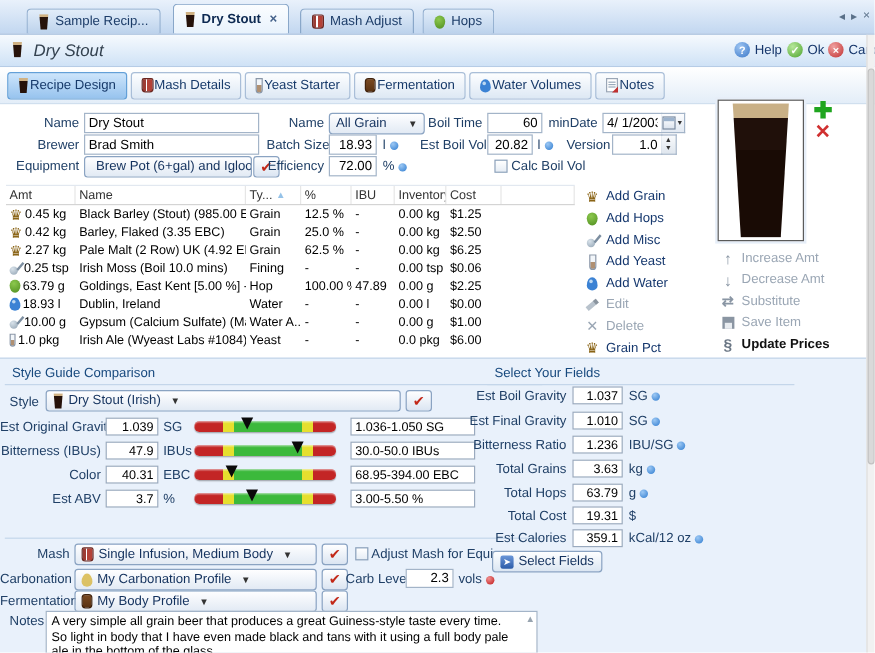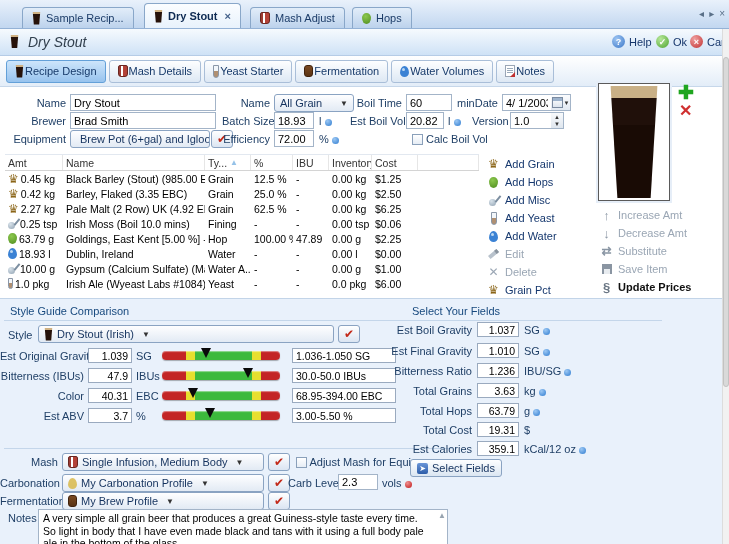--- a/index.html
+++ b/index.html
@@ -88,21 +88,21 @@
   .i-cal::before{content:"";position:absolute;left:0;top:0;width:100%;height:3px;background:#9cb2cc}
   .i-puzzle{display:inline-flex;width:11px;height:11px;background:linear-gradient(#6a96d8,#2c5ca8);
     border-radius:2px;color:#fff;font-size:8px;align-items:center;justify-content:center}
 
   
   .formarea{position:absolute;left:0;top:87px;width:722px;height:211px;background:#fff}
   .lbl{position:absolute;color:#1f3f66;white-space:nowrap}
   .lbl.r{text-align:right}
   .inp{position:absolute;border:1px solid #a3b4c8;background:#fff;
     font-family:"Liberation Sans",sans-serif;font-size:11px;padding:1px 3px;height:17px}
-  .inp.num{text-align:left}
+  .inp.num{text-align:right}
   .dot{display:inline-block;width:7px;height:7px;border-radius:50%;vertical-align:-1px}
   .dot.blue{background:radial-gradient(circle at 35% 30%,#9cc8f4,#2f7cd0)}
   .dot.red{background:radial-gradient(circle at 35% 30%,#f09090,#c01818)}
   .drop{position:absolute;display:flex;align-items:center;gap:4px;height:18px;
     padding:0 5px;background:linear-gradient(#fefeff,#e2eaf4);border:1px solid #8aa3c2;
     border-radius:3px;color:#14325e;overflow:hidden;white-space:nowrap;cursor:pointer}
   .drop .arrow{margin-left:auto;font-size:8px;color:#333}
   .chkbtn{position:absolute;width:22px;height:18px;display:flex;align-items:center;
     justify-content:center;background:linear-gradient(#ffffff,#dbe5f2);
     border:1px solid #8aa3c2;border-radius:3px;color:#c22818;font-size:12px;cursor:pointer}
@@ -573,21 +573,21 @@
       <span style="font-size:8px;color:#333;margin-left:4px">▼</span>
     </div>
     <span class="chkbtn" style="left:268px;top:175px">✔</span>
     <span class="lbl" style="left:288px;top:178px">Carb Level</span>
     <input class="inp num" style="left: 338px; top: 175px; width: 40px; height: 16px;" value="2.3">
     <span class="lbl" style="left:382px;top:178px"><span>vols</span> <span class="dot red"></span></span>
 
     <span class="lbl r" style="left:0;top:196px;width:58px">Fermentation</span>
     <div class="drop" style="left:62px;top:193px;width:202px">
       <span class="i-keg"></span>
-      <span>My Brew Profile</span>
+      <span>My Body Profile</span>
       <span style="font-size:8px;color:#333;margin-left:4px">▼</span>
     </div>
     <span class="chkbtn" style="left:268px;top:193px">✔</span>
 
     <span class="lbl" style="left:8px;top:213px">Notes</span>
     <textarea class="notesta" style="left: 38px; top: 210px; width: 410px; height: 36px;">A very simple all grain beer that produces a great Guiness-style taste every time.  So light in body that I have even made black and tans with it using a full body pale ale in the bottom of the glass.</textarea>
     <span class="nscroll" style="left:438px;top:212px">▲</span>
 
     <span class="sechdr" style="left:412px;top:6px">Select Your Fields</span>
     <div class="secline" style="left:406px;top:21px;width:256px"></div>

